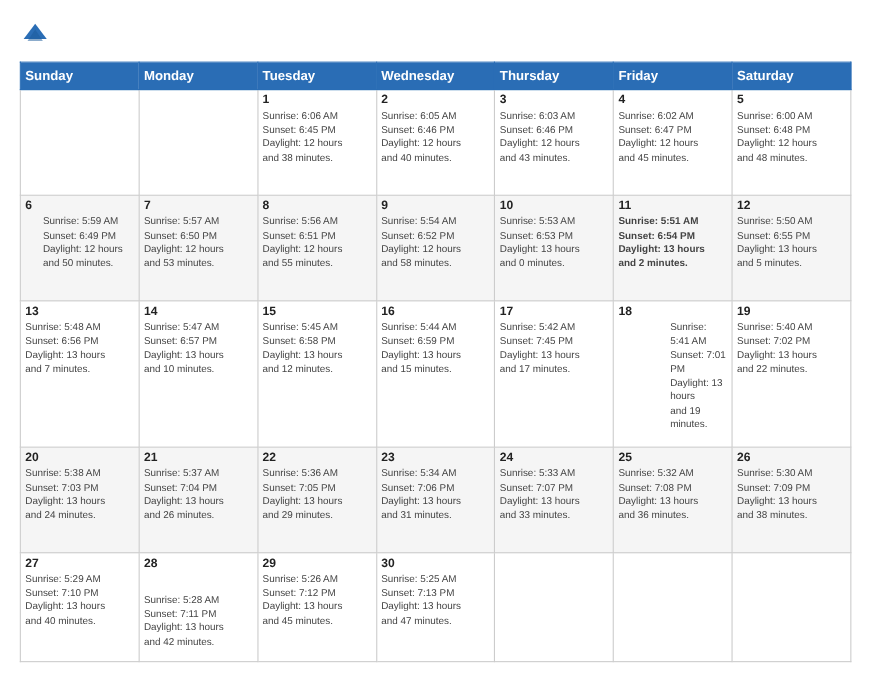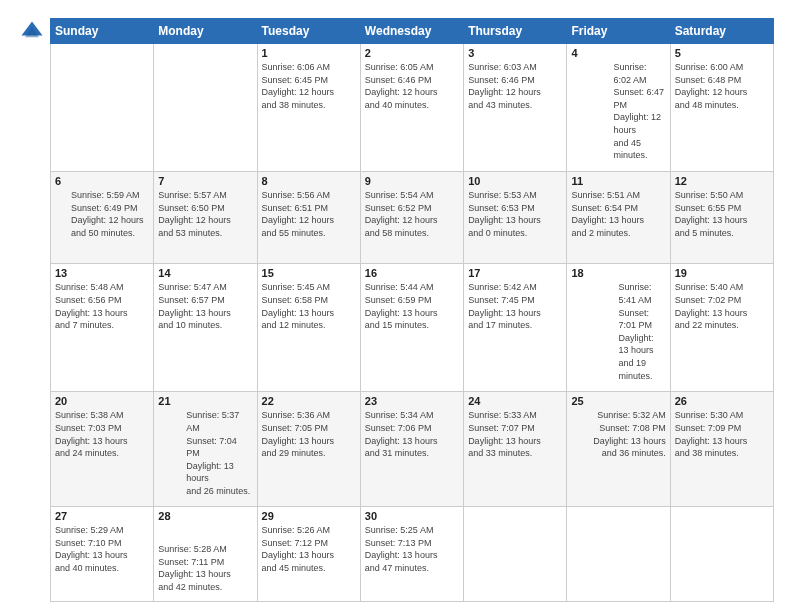--- a/index.html
+++ b/index.html
@@ -8,21 +8,21 @@
       height: 612px;
       font-family: Arial, sans-serif;
       background: #fff;
       overflow: hidden;
     }
     .page {
       width: 792px;
       height: 612px;
       padding: 18px 18px 10px 18px;
       display: flex;
-      flex-direction: row;
+      flex-direction: column;
     }
     .header {
       display: flex;
       justify-content: space-between;
       align-items: flex-start;
       margin-bottom: 10px;
     }
     .logo {
       display: flex;
       align-items: center;
@@ -146,21 +146,21 @@
           </td>
           <td>
             <div class="day-num">3</div>
             <div class="day-info" style="white-space: pre-line;">Sunrise: 6:03 AM
 Sunset: 6:46 PM
 Daylight: 12 hours
 and 43 minutes.</div>
           </td>
           <td>
             <div class="day-num">4</div>
-            <div class="day-info" style="white-space: pre-line; margin-left: 42px;">Sunrise: 6:02 AM
+            <div class="day-info" style="white-space: pre-line;">Sunrise: 6:02 AM
 Sunset: 6:47 PM
 Daylight: 12 hours
 and 45 minutes.</div>
           </td>
           <td>
             <div class="day-num">5</div>
             <div class="day-info" style="white-space: pre-line;">Sunrise: 6:00 AM
 Sunset: 6:48 PM
 Daylight: 12 hours
 and 48 minutes.</div>
@@ -197,21 +197,21 @@
           </td>
           <td>
             <div class="day-num">10</div>
             <div class="day-info" style="white-space: pre-line;">Sunrise: 5:53 AM
 Sunset: 6:53 PM
 Daylight: 13 hours
 and 0 minutes.</div>
           </td>
           <td>
             <div class="day-num">11</div>
-            <div class="day-info" style="white-space: pre-line;">Sunrise: 5:51 AM
+            <div class="day-info" style="white-space: pre-line; font-weight: bold;">Sunrise: 5:51 AM
 Sunset: 6:54 PM
 Daylight: 13 hours
 and 2 minutes.</div>
           </td>
           <td>
             <div class="day-num">12</div>
             <div class="day-info" style="white-space: pre-line;">Sunrise: 5:50 AM
 Sunset: 6:55 PM
 Daylight: 13 hours
 and 5 minutes.</div>
@@ -271,21 +271,21 @@
         <tr>
           <td>
             <div class="day-num">20</div>
             <div class="day-info" style="white-space: pre-line;">Sunrise: 5:38 AM
 Sunset: 7:03 PM
 Daylight: 13 hours
 and 24 minutes.</div>
           </td>
           <td>
             <div class="day-num">21</div>
-            <div class="day-info" style="white-space: pre-line; margin-left: 28px;">Sunrise: 5:37 AM
+            <div class="day-info" style="white-space: pre-line;">Sunrise: 5:37 AM
 Sunset: 7:04 PM
 Daylight: 13 hours
 and 26 minutes.</div>
           </td>
           <td>
             <div class="day-num">22</div>
             <div class="day-info" style="white-space: pre-line;">Sunrise: 5:36 AM
 Sunset: 7:05 PM
 Daylight: 13 hours
 and 29 minutes.</div>
@@ -299,21 +299,21 @@
           </td>
           <td>
             <div class="day-num">24</div>
             <div class="day-info" style="white-space: pre-line;">Sunrise: 5:33 AM
 Sunset: 7:07 PM
 Daylight: 13 hours
 and 33 minutes.</div>
           </td>
           <td>
             <div class="day-num">25</div>
-            <div class="day-info" style="white-space: pre-line; text-align: right;">Sunrise: 5:32 AM
+            <div class="day-info" style="white-space: pre-line;">Sunrise: 5:32 AM
 Sunset: 7:08 PM
 Daylight: 13 hours
 and 36 minutes.</div>
           </td>
           <td>
             <div class="day-num">26</div>
             <div class="day-info" style="white-space: pre-line;">Sunrise: 5:30 AM
 Sunset: 7:09 PM
 Daylight: 13 hours
 and 38 minutes.</div>

